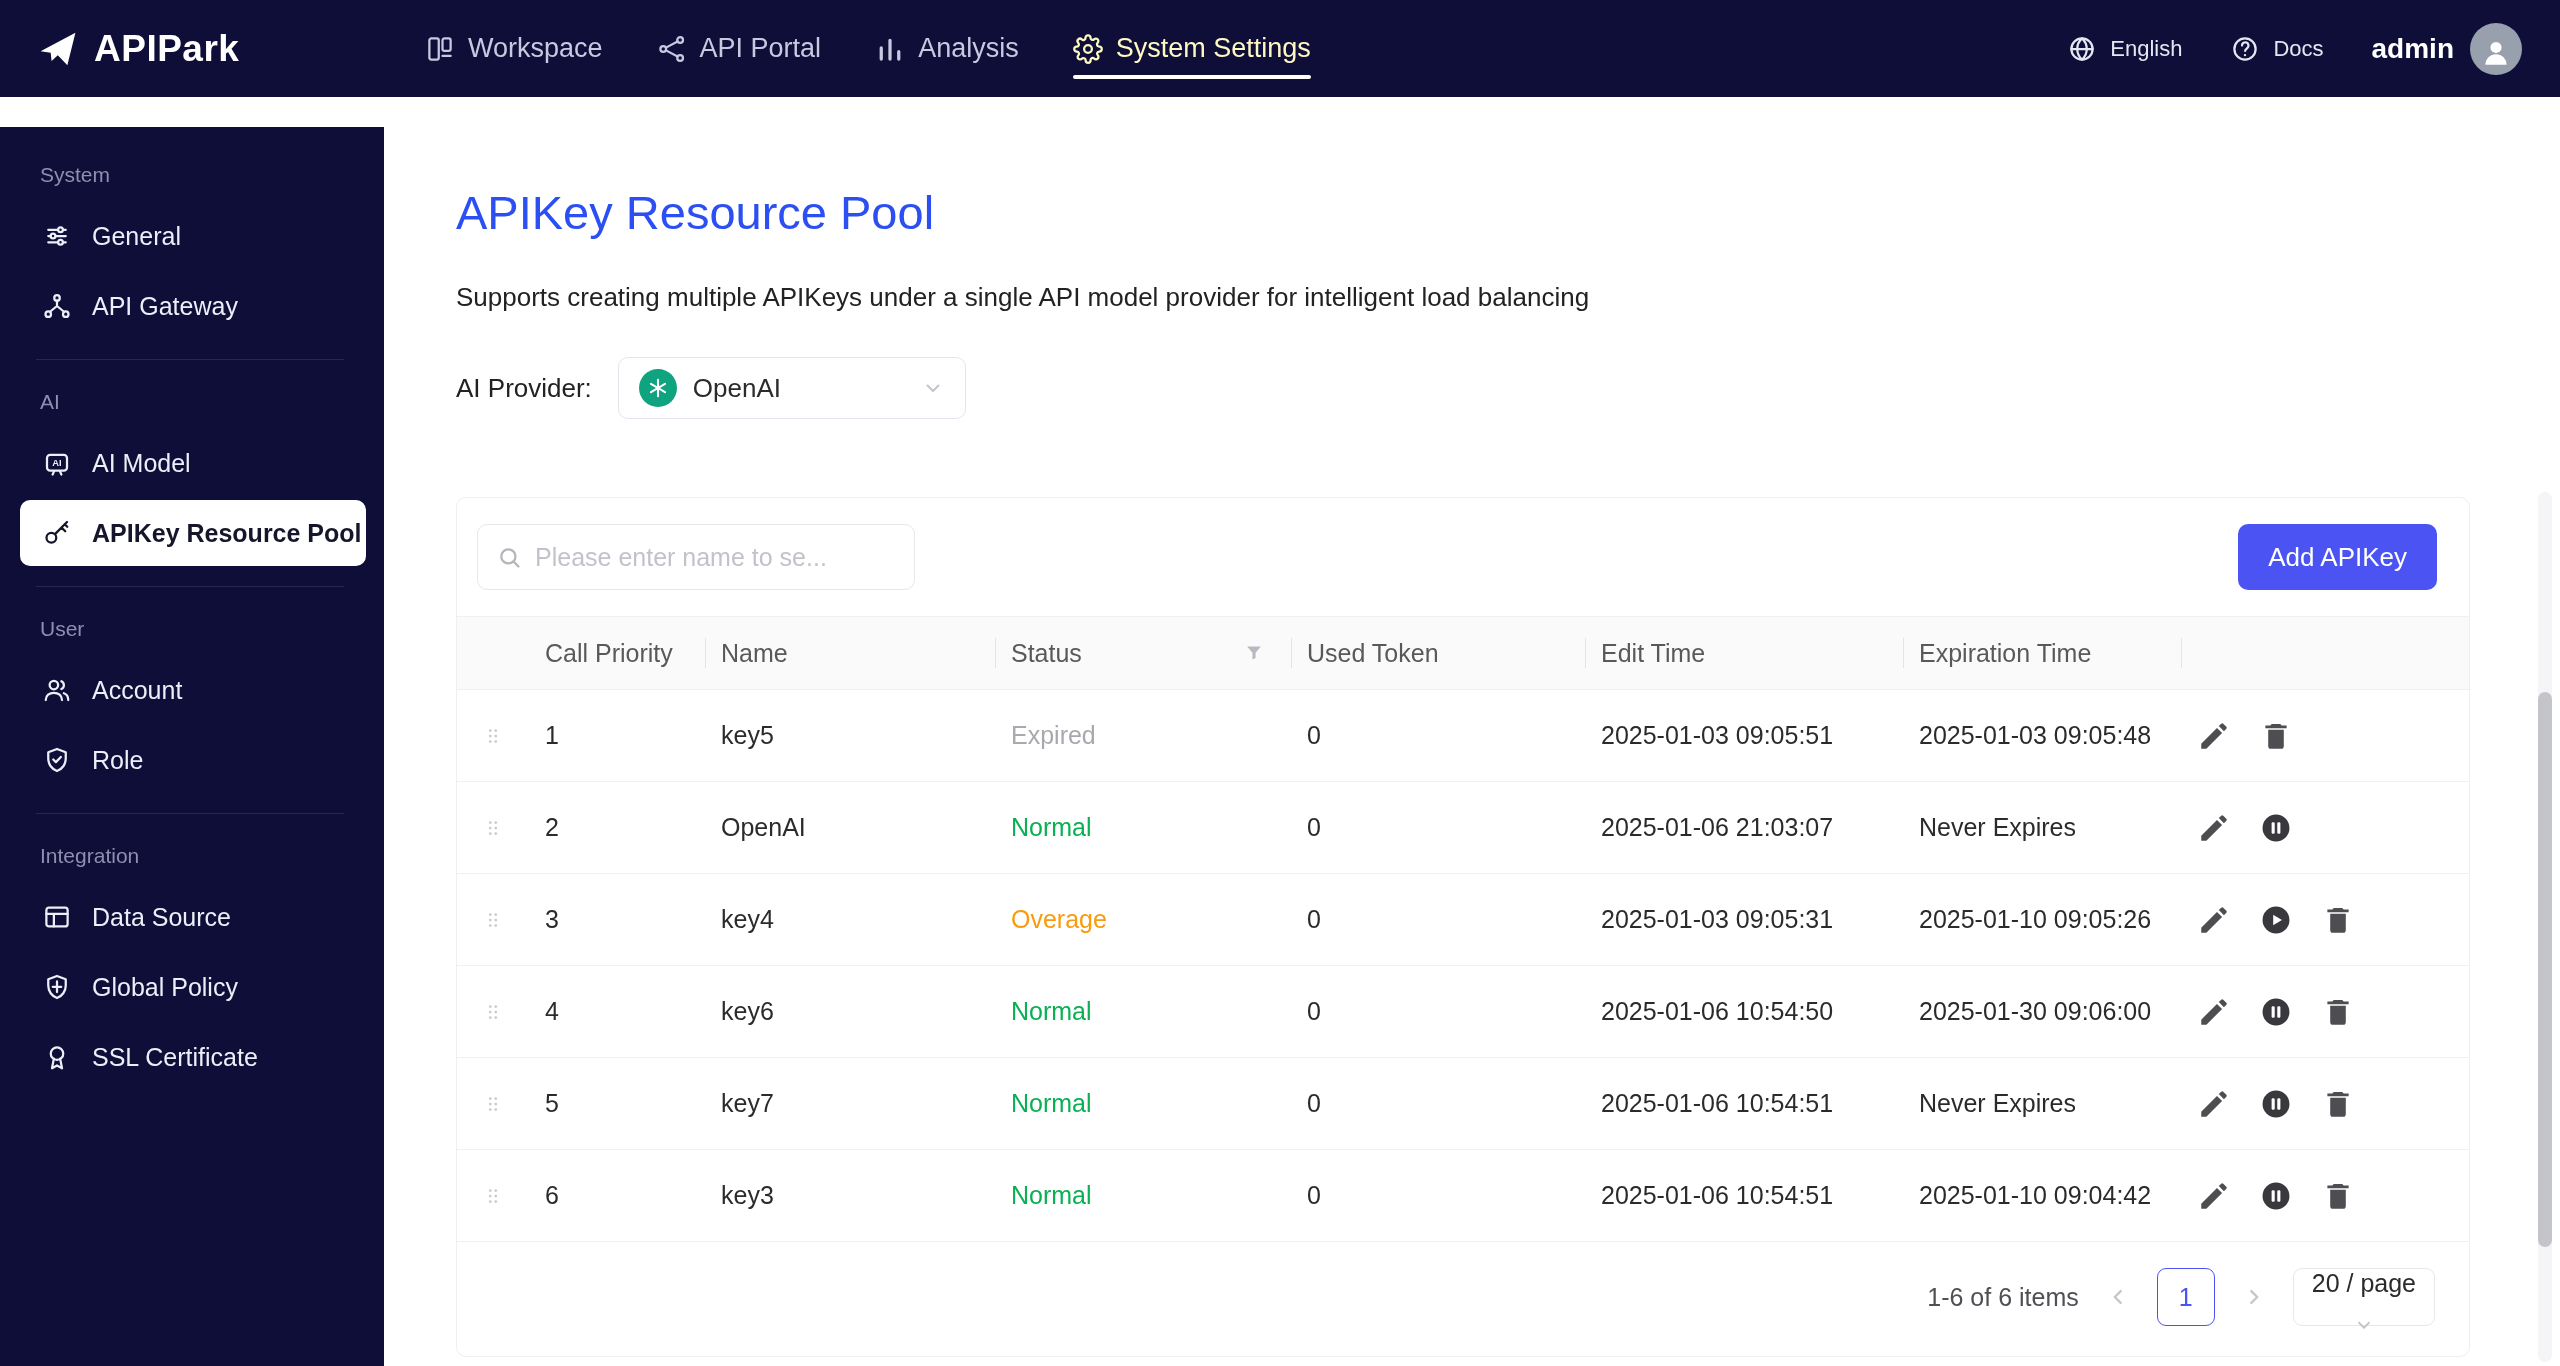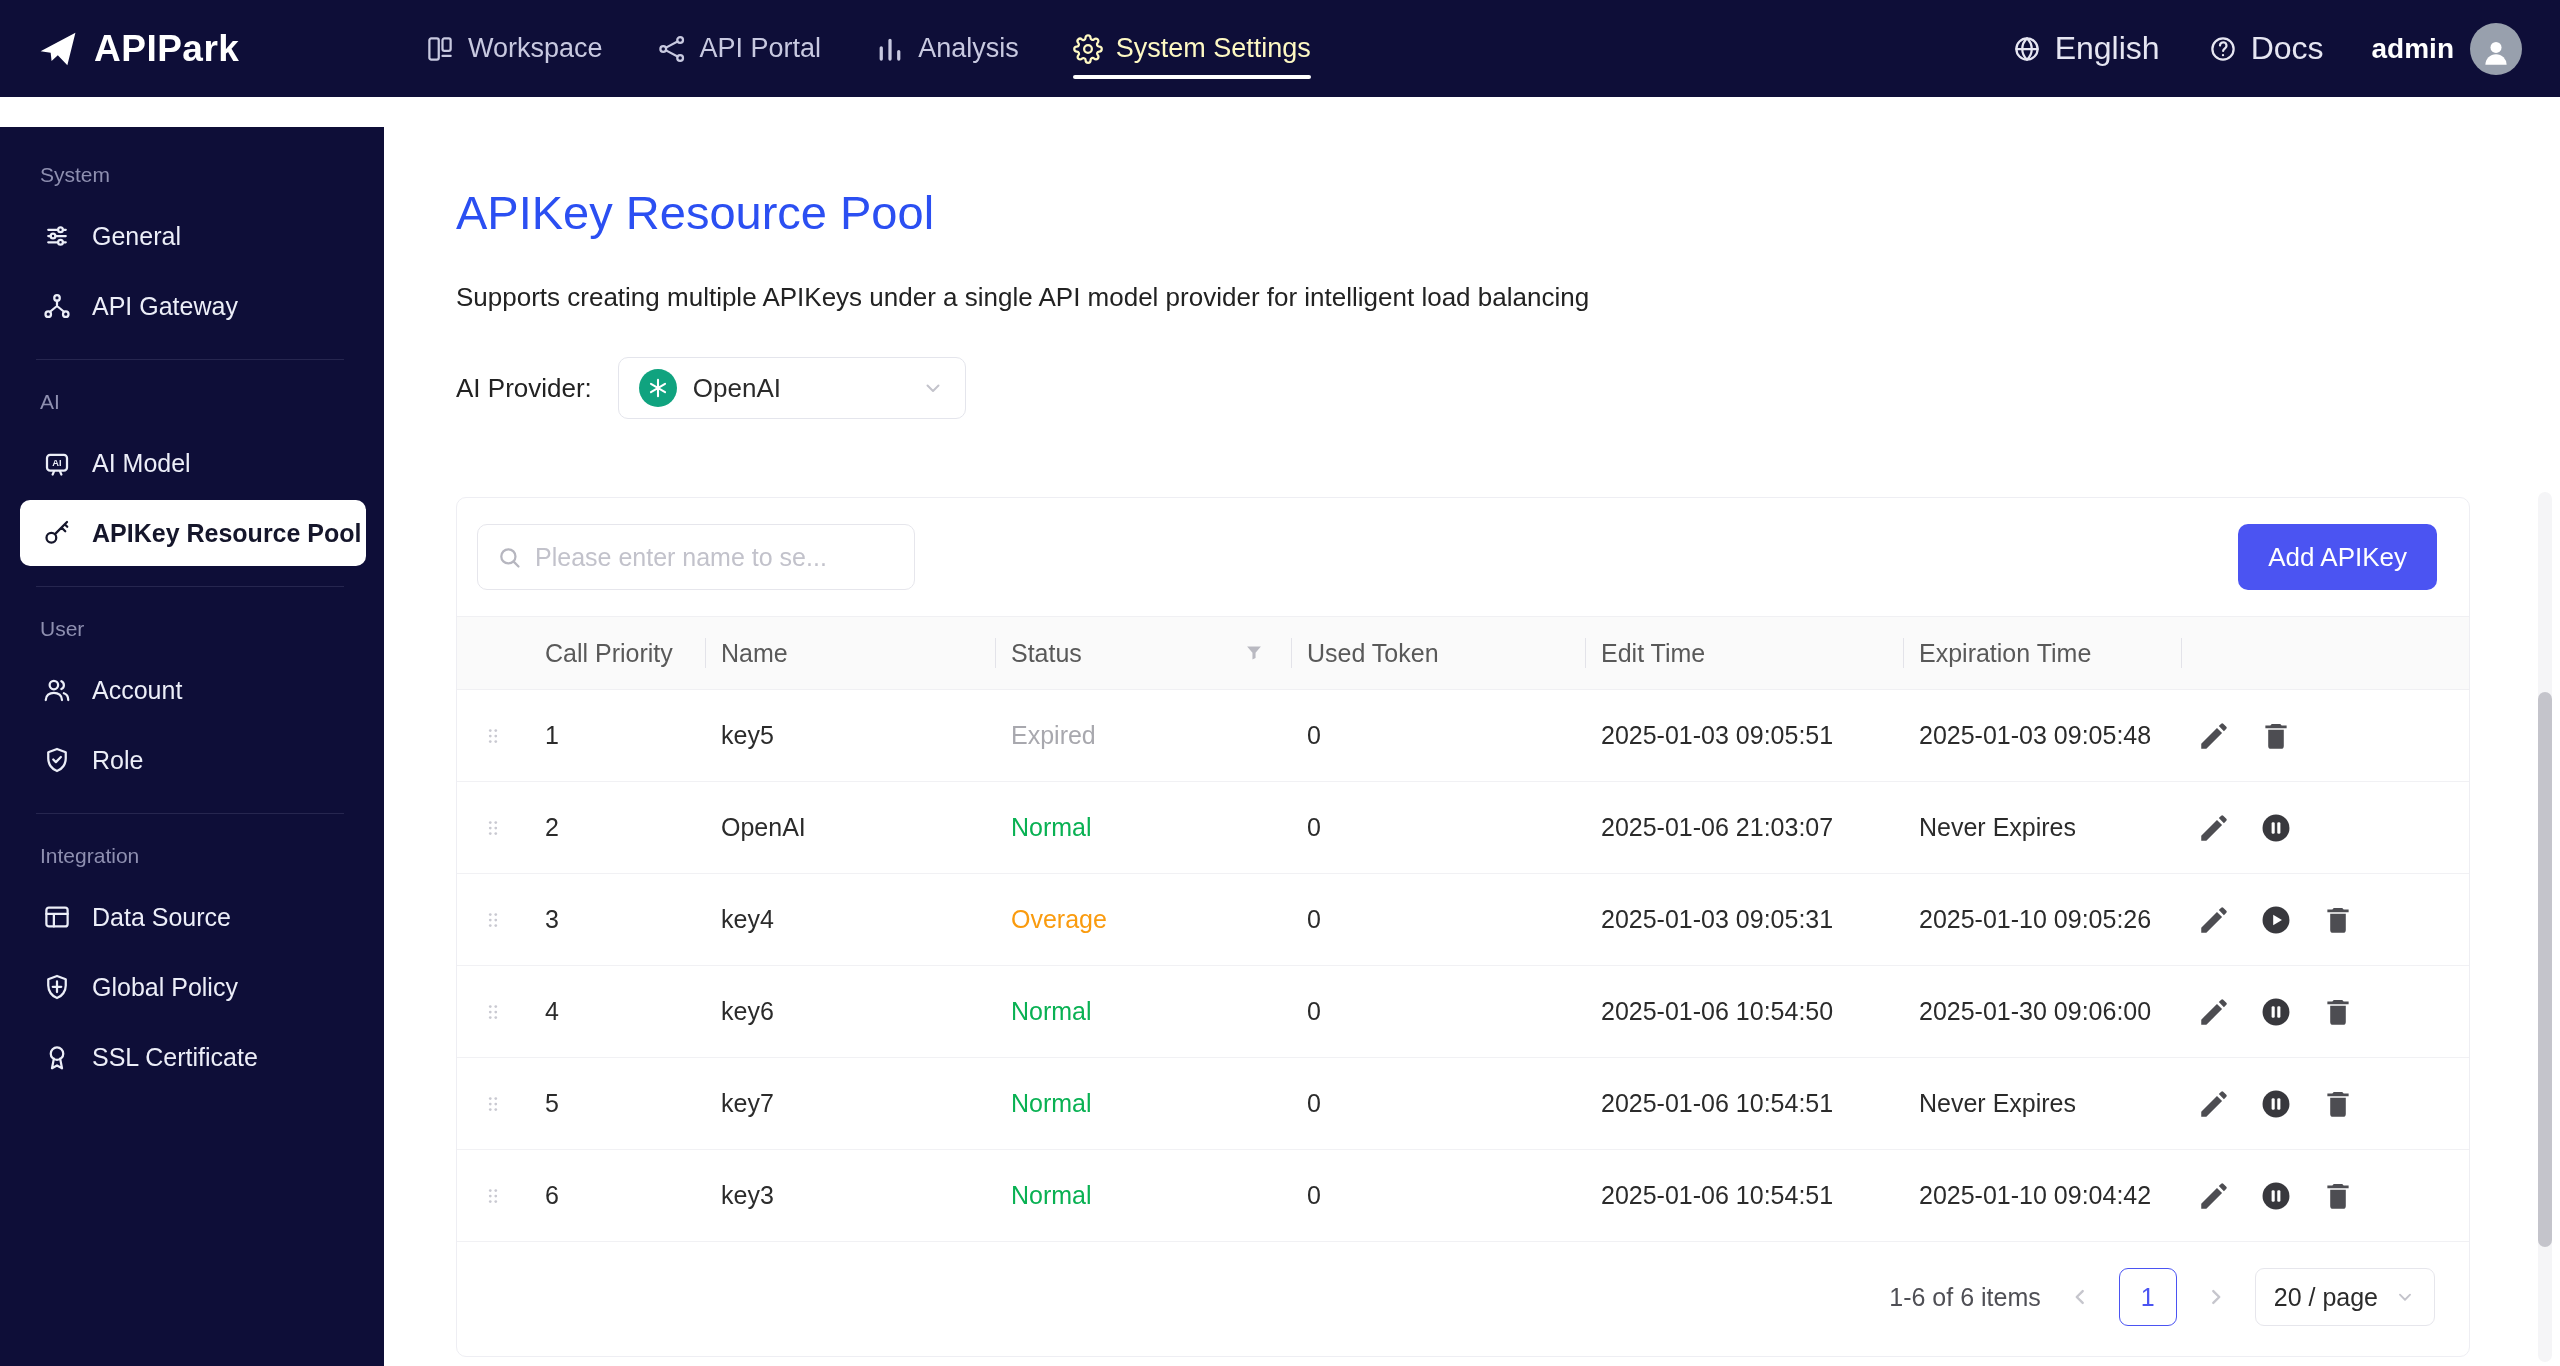--- a/index.html
+++ b/index.html
@@ -9,21 +9,21 @@
   .topbar { position:absolute; top:0; left:0; right:0; height:97px; background:#0e0e38; display:flex; align-items:center; z-index:20; }
   .logo { width:384px; padding-left:36px; display:flex; align-items:center; gap:14px; cursor:pointer; }
   .logo-icon svg { width:44px; height:44px; display:block; }
   .logo-text { color:#fff; font-size:37px; font-weight:700; letter-spacing:.5px; }
   .topnav { display:flex; align-items:center; height:100%; margin-left:14px; }
   .nav-item { position:relative; display:flex; align-items:center; gap:13px; padding:0 27px; height:100%; color:#c8c9e0; font-size:27px; cursor:pointer; }
   .nav-item .nav-icon svg { width:30px; height:30px; display:block; }
   .nav-item.active { color:#fef9c3; }
   .nav-item.active::after { content:""; position:absolute; left:27px; right:27px; bottom:18px; height:4px; background:#fff; border-radius:2px; }
   .topbar-right { margin-left:auto; display:flex; align-items:center; gap:48px; padding-right:38px; }
-  .top-link { display:flex; align-items:center; gap:13px; color:#e6e6f2; font-size:32px; cursor:pointer; }
+  .top-link { display:flex; align-items:center; gap:13px; color:#e6e6f2; font-size:22px; cursor:pointer; }
   .top-link svg { width:30px; height:30px; display:block; }
   .user-menu { display:flex; align-items:center; gap:16px; color:#fff; font-size:28px; font-weight:700; cursor:pointer; }
   .avatar { width:52px; height:52px; border-radius:50%; background:#98a0ad; display:flex; align-items:center; justify-content:center; overflow:hidden; }
   .avatar svg { width:34px; height:34px; margin-top:6px; }
 
   
   .sidebar { position:absolute; top:127px; left:0; bottom:0; width:384px; background:#0e0e38; padding-top:10px; z-index:10; }
   .side-section-title { color:#8e8fb0; font-size:21px; padding:26px 0 12px 40px; }
   .side-item { display:flex; align-items:center; gap:20px; height:66px; margin:4px 18px 4px 20px; padding-left:22px; border-radius:10px; color:#eceef8; font-size:25px; cursor:pointer; }
   .side-item .side-icon svg { width:30px; height:30px; display:block; }
@@ -62,21 +62,21 @@
   .drag-cell svg { width:22px; height:22px; }
   .actions-cell { display:flex; align-items:center; gap:28px; padding-left:28px; }
   .action-btn { width:34px; height:34px; cursor:pointer; }
   .action-btn svg { width:100%; height:100%; display:block; }
   .action-btn.edit, .action-btn.delete { color:#4d4d52; }
   .action-btn.pause, .action-btn.play { color:#38383d; }
 
   .pagination { display:flex; align-items:center; justify-content:flex-end; gap:26px; padding:26px 34px 30px 0; font-size:25px; color:#4f4f55; }
   .pg-chev { color:#c6c6cd; cursor:pointer; } .pg-chev svg { width:26px; height:26px; display:block; }
   .pg-num { min-width:58px; height:58px; border:1px solid #4b54f2; border-radius:9px; color:#4b54f2; display:flex; align-items:center; justify-content:center; font-size:25px; cursor:pointer; background:#fff; }
-  .pg-size { display:flex; align-items:center; gap:16px; height:58px; border:1px solid #e6e6ec; border-radius:9px; padding:0 18px; color:#2b2b2b; cursor:pointer; background:#fff; }
+  .pg-size { display:flex; align-items:center; gap:16px; height:58px; border:1px solid #e6e6ec; border-radius:9px; padding:0 18px; color:#2b2b2b; cursor:pointer; background:#fff;flex-direction:column; }
   .pg-size svg { width:22px; height:22px; color:#c3c3cb; display:block; }
 
   .v-scroll { position:absolute; right:8px; top:365px; bottom:4px; width:14px; border-radius:7px; background:#f5f5f7; }
   .v-scroll .thumb { position:absolute; top:200px; width:14px; height:555px; border-radius:7px; background:#c4c4cb; cursor:pointer; }
 </style>
 </head>
 <body>
 
 <header class="topbar">
   <div class="logo">

